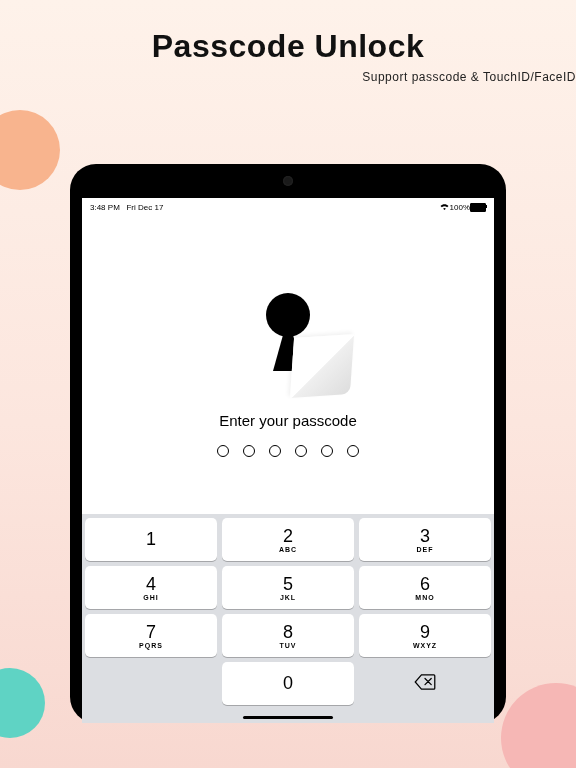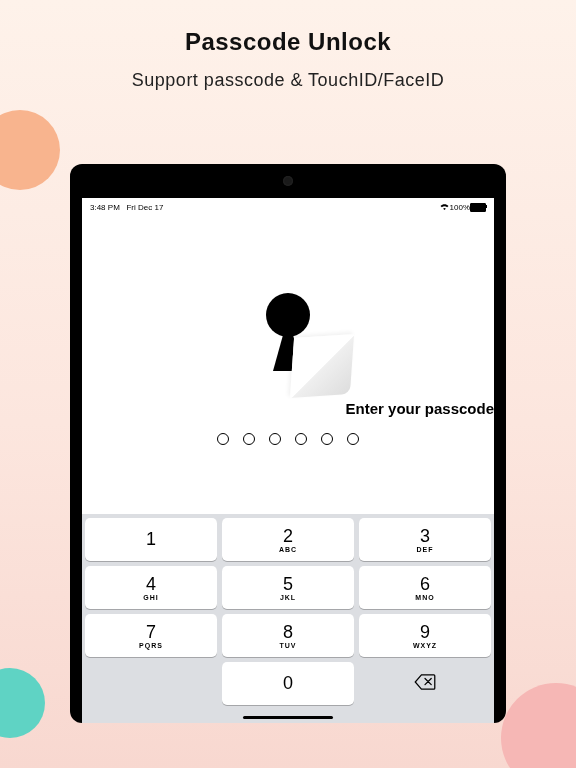--- a/index.html
+++ b/index.html
@@ -6,26 +6,26 @@
     font-family:-apple-system,Helvetica,Arial,sans-serif;background:#fdeee6;}
   .bg{position:absolute;inset:0;
     background:linear-gradient(180deg,#fef2ea 0%,#fce6de 55%,#f8d8d0 100%);}
   .dot-orange{position:absolute;width:80px;height:80px;border-radius:50%;
     background:#f8b48e;left:-20px;top:110px;}
   .dot-teal{position:absolute;width:70px;height:70px;border-radius:50%;
     background:#5fd3c4;left:-25px;bottom:30px;}
   .dot-pink{position:absolute;width:110px;height:110px;border-radius:50%;
     background:#f6b7b5;right:-35px;bottom:-25px;}
   .headline{position:absolute;top:28px;left:0;right:0;text-align:center;
-    font-weight:700;font-size:24px;letter-spacing:0.5px;color:#111;}
-  .subhead{position:absolute;top:70px;left:0;right:0;text-align:center;
-    font-size:18px;letter-spacing:0.5px;color:#222;}
+    font-weight:700;font-size:32px;letter-spacing:0.5px;color:#111;}
+  .subhead{position:absolute;top:70px;left:0;right:0;text-align:right;
+    font-size:12px;letter-spacing:0.5px;color:#222;}
   
   .device{position:absolute;left:70px;top:164px;width:436px;height:559px;
-    background:#000;border-radius:12px;padding:12px 12px 0 12px;box-sizing:border-box;}
+    background:#000;border-radius:26px;padding:12px 12px 0 12px;box-sizing:border-box;}
   .cam{position:absolute;top:12px;left:50%;transform:translateX(-50%);
     width:10px;height:10px;border-radius:50%;background:#1a1a1a;
     box-shadow:inset 0 0 2px #333;}
   .screen{position:absolute;left:12px;right:12px;top:34px;bottom:0;
     background:#fff;overflow:hidden;}
   
   .status{display:flex;justify-content:space-between;align-items:center;
     font-size:8px;color:#000;padding:4px 8px;}
   .status .right{display:flex;align-items:center;gap:0;}
   .wifi{font-size:9px;}
@@ -37,21 +37,21 @@
   
   .lockwrap{margin:56px auto 0 auto;width:120px;height:120px;position:relative;}
   .keyhole{width:100%;height:100%;display:flex;align-items:center;
     justify-content:center;}
   .pagecurl{position:absolute;right:-4px;bottom:-4px;width:60px;height:60px;
     background:linear-gradient(135deg,#fff 0%,#f0f0f0 50%,#ddd 100%);
     border-radius:0 0 8px 0;transform:skew(-4deg,-4deg);
     box-shadow:-2px -2px 4px rgba(0,0,0,0.06);}
   .pagecurl:before{content:"";position:absolute;left:0;top:0;width:100%;height:100%;
     background:linear-gradient(315deg,transparent 48%,#fff 49%);}
-  .prompt{text-align:right;font-weight:700;font-size:15px;margin-top:8px;
+  .prompt{text-align:center;font-weight:400;font-size:15px;margin-top:20px;
     color:#000;}
   .dots{display:flex;justify-content:center;gap:14px;margin-top:16px;}
   .pdot{width:10px;height:10px;border:1.2px solid #000;border-radius:50%;}
   
   .keypad{position:absolute;left:0;right:0;bottom:0;background:#dcdee2;
     padding:4px 3px 18px 3px;display:grid;grid-template-columns:repeat(3,1fr);
     gap:5px;}
   .key{background:#fff;border-radius:5px;height:43px;display:flex;
     flex-direction:column;align-items:center;justify-content:center;
     box-shadow:0 1px 0 rgba(0,0,0,0.25);cursor:pointer;}

